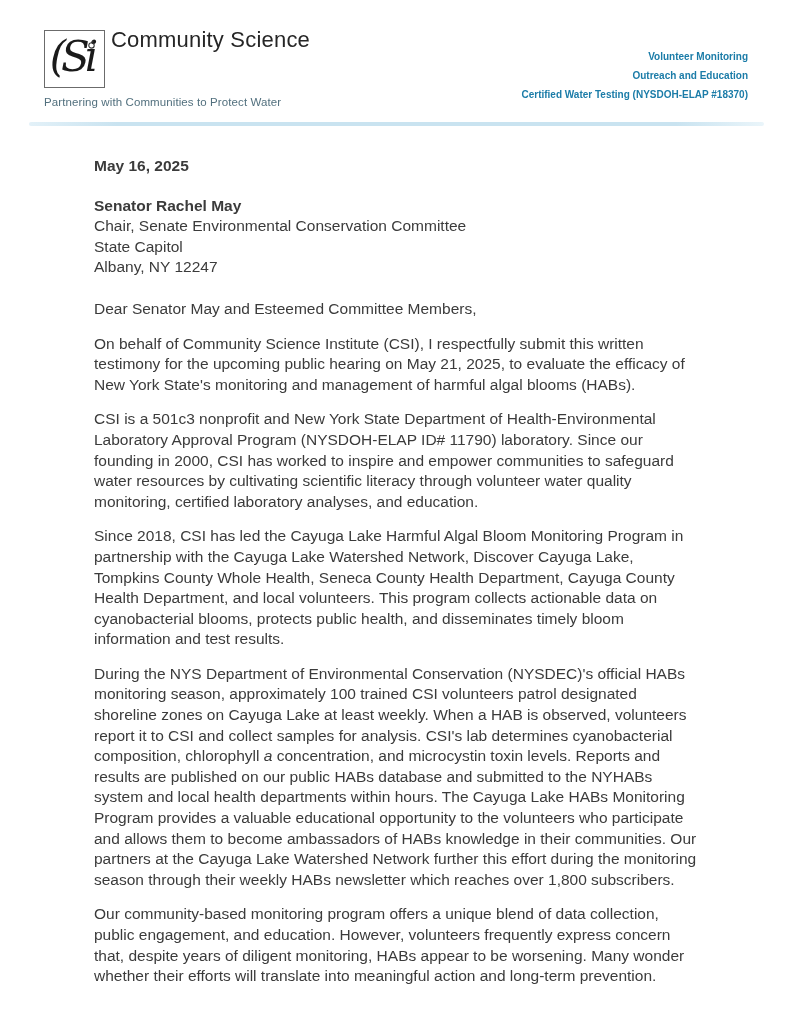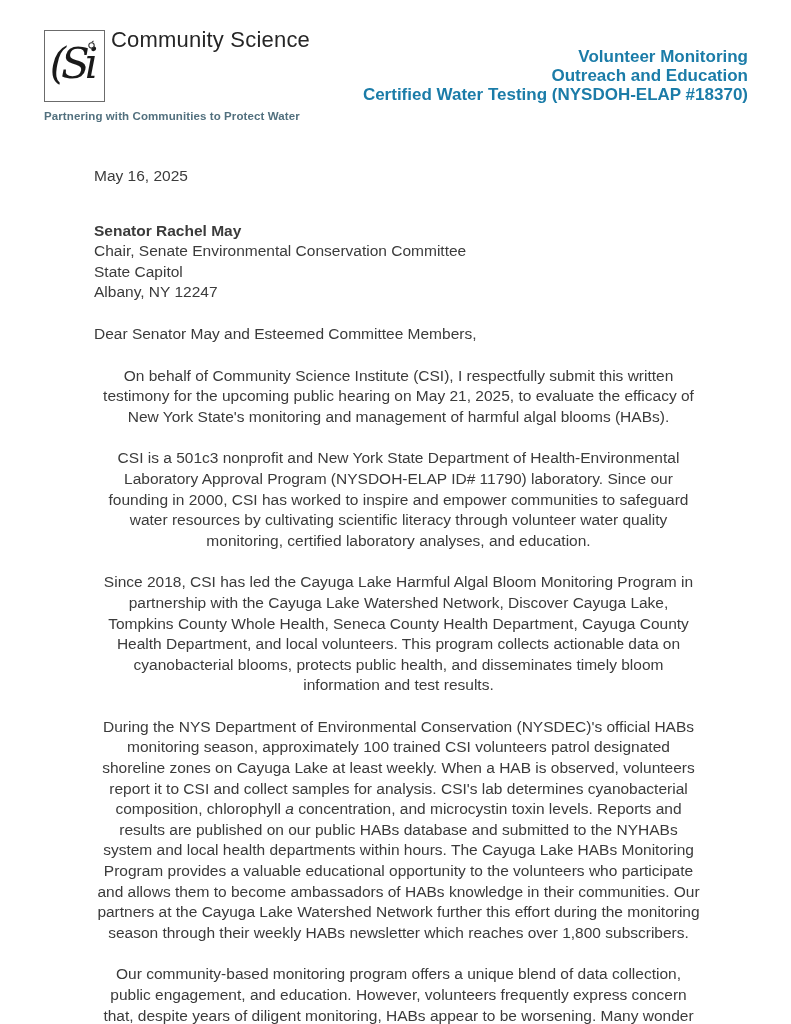--- a/index.html
+++ b/index.html
@@ -20,21 +20,21 @@
     overflow:hidden;
   }
   
   .header{
     display:flex;justify-content:space-between;align-items:flex-start;
     padding:30px 43px 0 44px;
   }
   .brand{display:flex;flex-direction:column;}
   .brand-top{display:flex;align-items:flex-start;}
   .logo-box{
-    width:61px;height:72px;
+    width:61px;height:58px;
     border:1px solid #6b6b6b;
     position:relative;
     display:flex;align-items:center;justify-content:center;
     flex-shrink:0;
   }
   .monogram{
     font-family:"DejaVu Serif", serif;
     font-style:italic;
     font-size:42px;
     letter-spacing:-5px;
@@ -45,49 +45,49 @@
   }
   .leaf{position:absolute;top:4px;right:8px;}
   .org-names{padding-left:6px;margin-top:-3px;}
   .org-line1{
     font-size:22px;color:#262626;letter-spacing:0.2px;line-height:1.15;
   }
   .org-line2{
     font-size:35px;color:#242424;font-weight:400;letter-spacing:0.3px;line-height:1.0;
   }
   .tagline{
-    font-size:11.5px;color:var(--slate);font-weight:700;
+    font-size:11.5px;color:var(--slate);font-weight:400;
     margin-top:8px;letter-spacing:0.1px;
   }
   .services{
     text-align:right;
     color:var(--teal);
     font-weight:700;
-    font-size:17px;
+    font-size:10px;
     line-height:19px;
     padding-top:17px;
   }
   .divider{
     height:4px;
     margin:14px 27px 0 29px;
     border-radius:2px;
     background:linear-gradient(to right,#e3f1f8 0%,var(--divider) 12%,var(--divider) 88%,#eaf5fa 100%);
   }
   
   .main{
     flex:1;
     padding:30px 88px 0 94px;
     font-size:15.5px;
     line-height:20.6px;
   }
-  .date-line{margin-bottom:34px;}
+  .date-line{margin-bottom:19px;font-weight:bold;}
   .recipient{margin-bottom:14px;}
   .recipient-name{font-weight:700;}
   .salutation{margin-bottom:14px;margin-top:21px;}
-  .para{margin-top:21px;margin-bottom:14px;text-align:center;}
+  .para{margin-top:11px;margin-bottom:14px;}
   .italic-a{font-style:italic;}
 </style>
 </head>
 <body>
 
 <div class="page">
 
   <div class="header">
     <div class="brand">
       <div class="brand-top">

